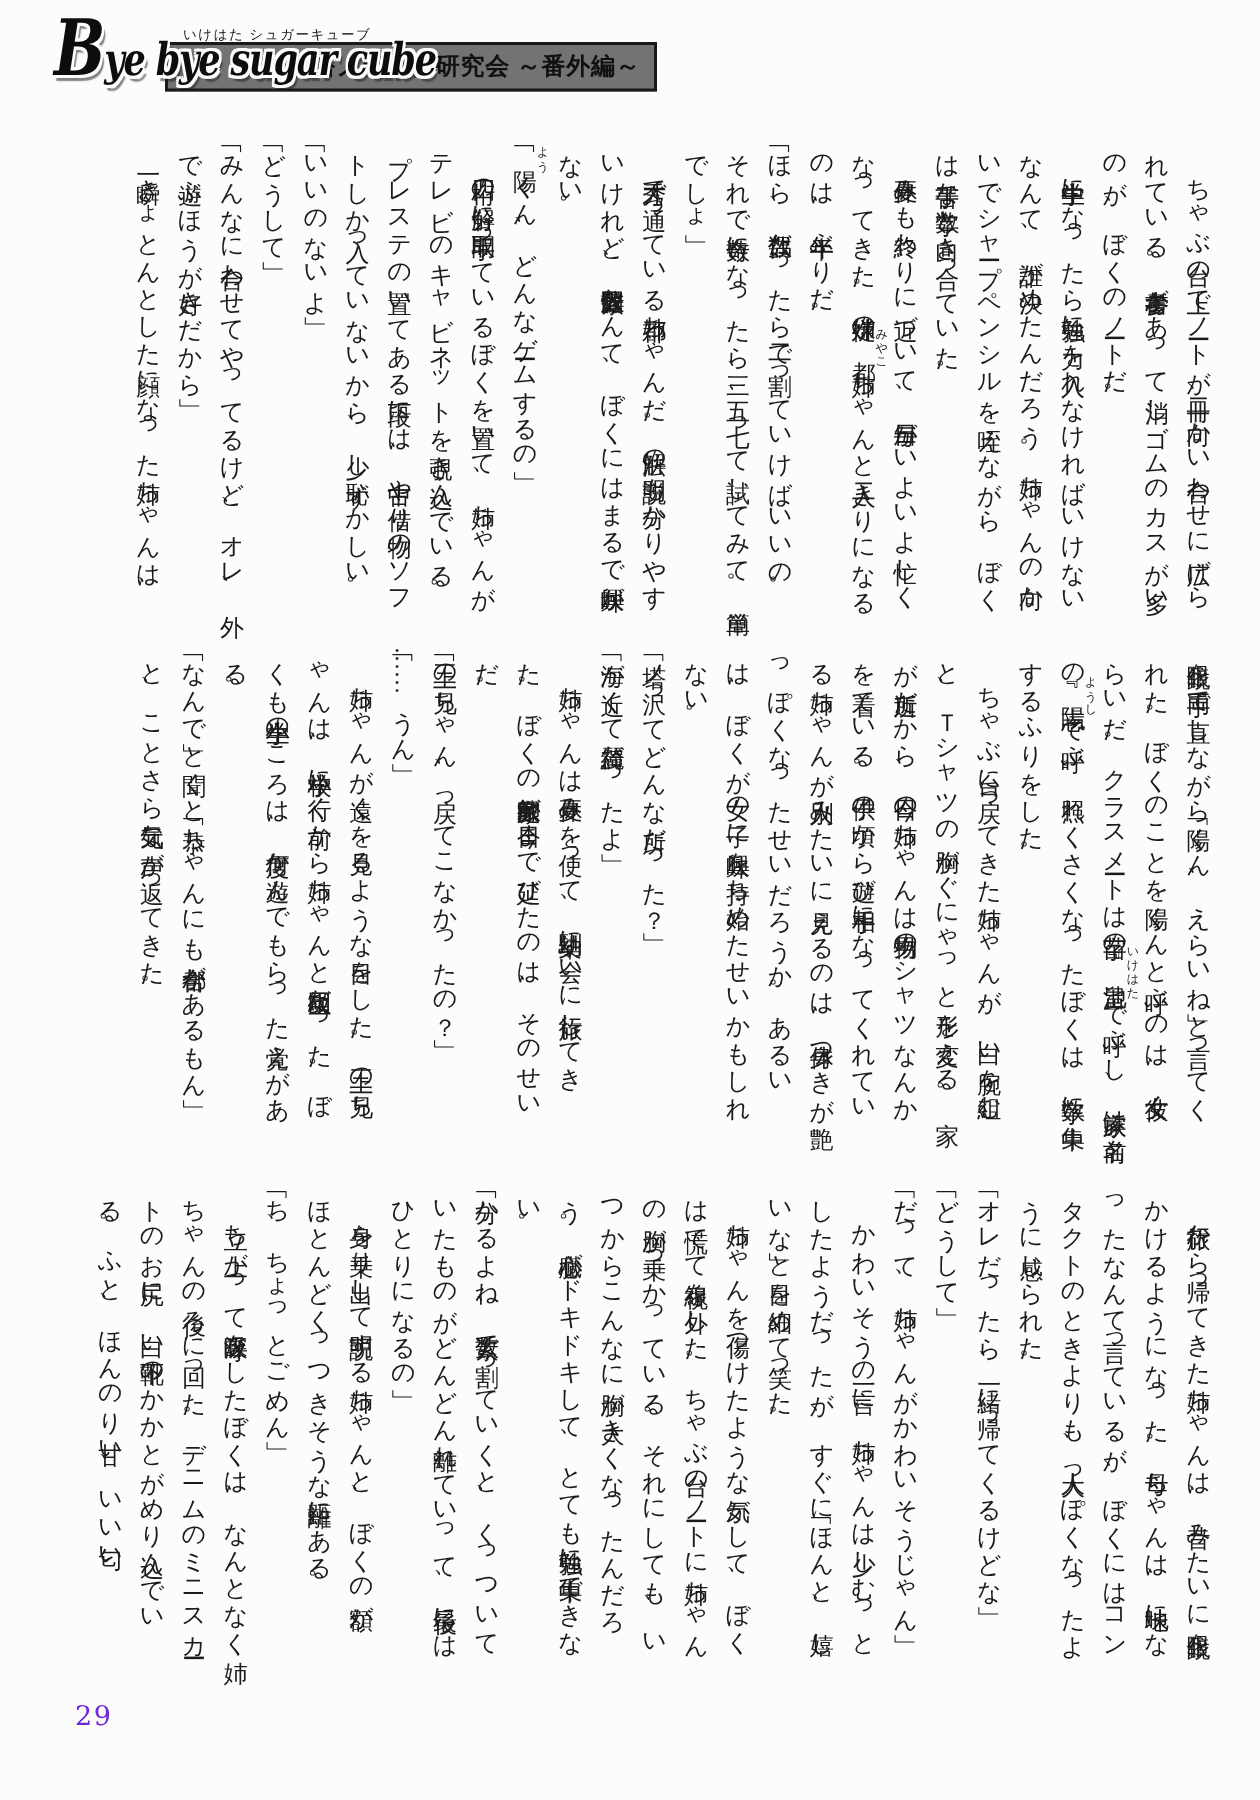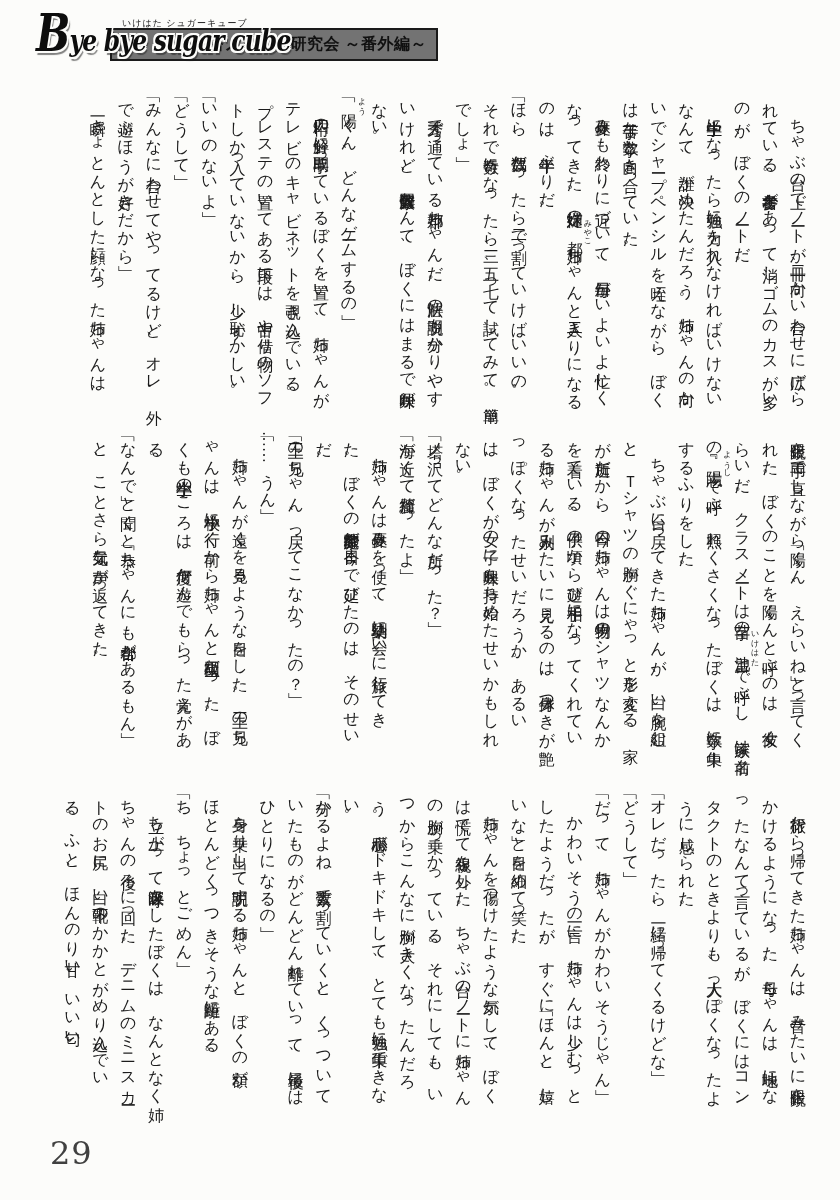--- a/index.html
+++ b/index.html
@@ -58,21 +58,21 @@
   #block3 { top:789px; }
   .para { margin:0; padding:0; }
   .para.indent { text-indent:1em; }
   ruby { ruby-align:center; }
   rt { font-size:8px; letter-spacing:0; }
 
   
   .page-number {
     position:absolute; left:50px; top:1134px;
     font-family:"DejaVu Serif",serif;
-    font-size:32px; color:#404040; letter-spacing:1px;
+    font-size:18px; color:#6d28d9; letter-spacing:1px;
   }
 </style>
 </head>
 <body>
 
 <div class="page">
 
   <div class="header">
     <div class="title-box">
       <span class="series-title">塔ノ沢魔術研究会 ～番外編～</span>

